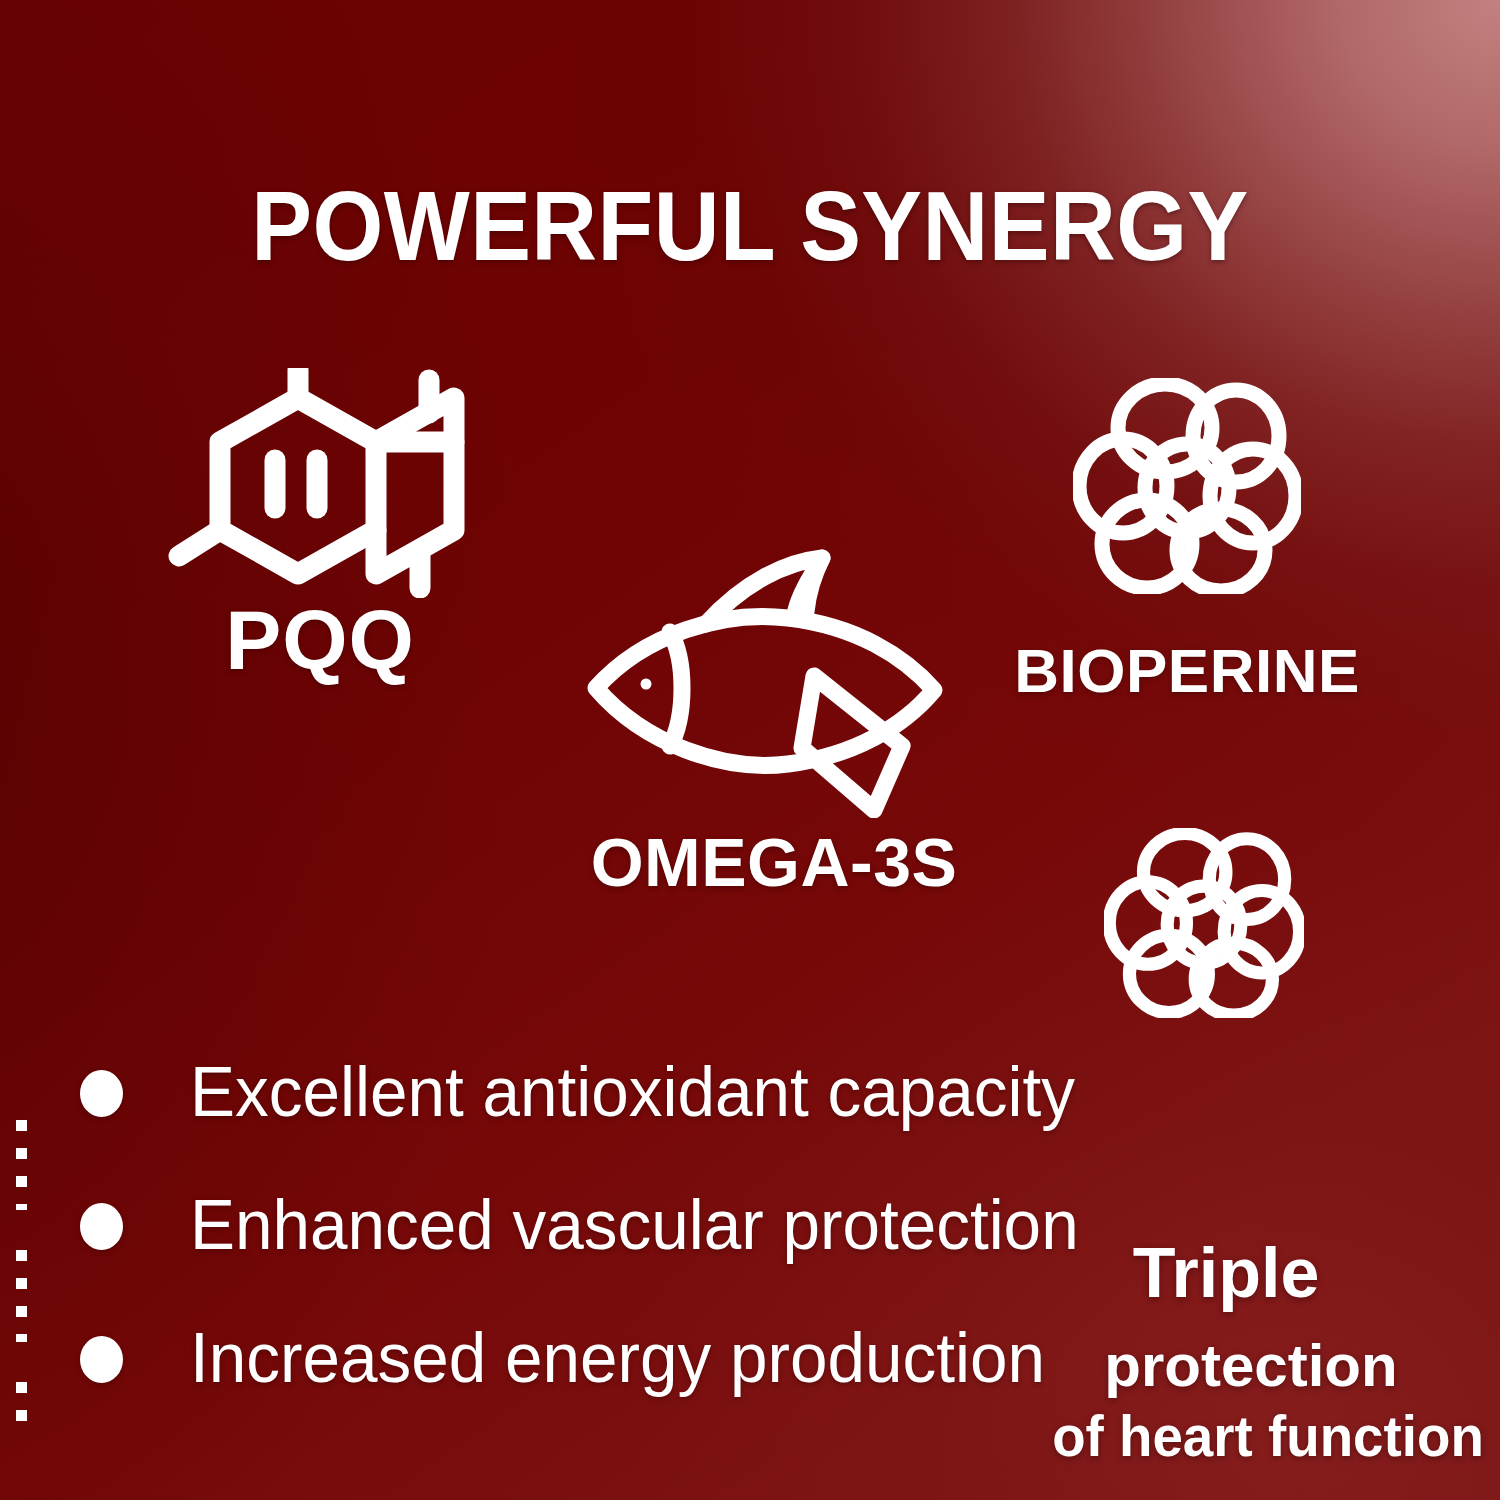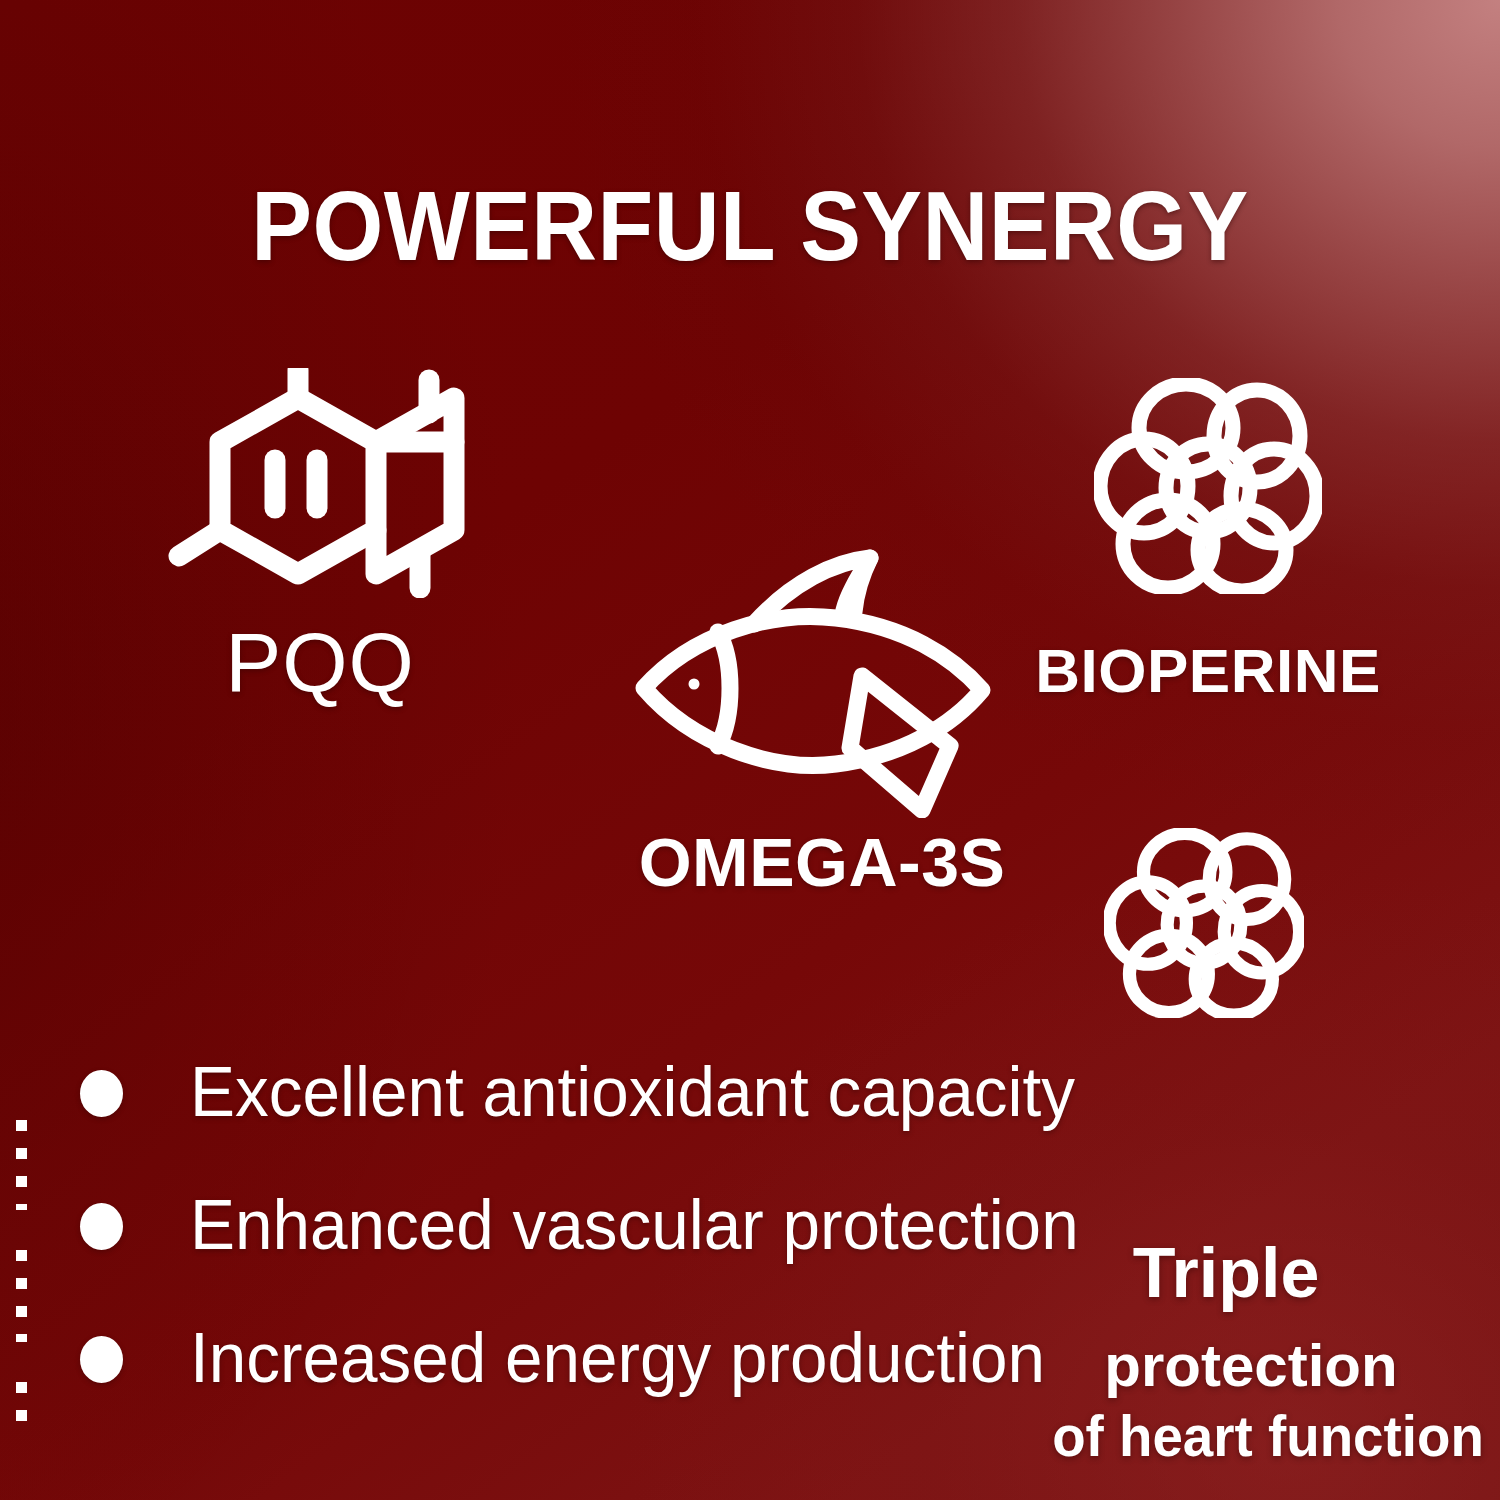--- a/index.html
+++ b/index.html
@@ -73,38 +73,37 @@
     text-align:center;
     line-height:1;
     text-shadow:0 2px 5px rgba(40,0,0,0.4);
     white-space:nowrap;
   }
 
   
   #ing-pqq { left:120px; top:368px; width:400px; }
   #ing-pqq .ing-icon { margin:0 auto; }
   #ing-pqq .ing-label {
-    margin-top:22px;
     font-size:84px;
-    font-weight:normal;
+    font-weight:bold;
     letter-spacing:1px;
   }
 
   
-  #ing-omega { left:592px; top:548px; width:460px; }
+  #ing-omega { left:544px; top:548px; width:460px; }
   #ing-omega .ing-icon { margin:0 auto; }
   #ing-omega .ing-label {
     margin-top:10px;
     font-size:68px;
     font-weight:bold;
     letter-spacing:0.5px;
   }
 
   
-  #ing-bioperine { left:988px; top:378px; width:440px; }
+  #ing-bioperine { left:967px; top:378px; width:440px; }
   #ing-bioperine .ing-icon { margin:0 auto; }
   #ing-bioperine .ing-label {
     margin-top:46px;
     font-size:62px;
     font-weight:bold;
     letter-spacing:0.5px;
   }
 
   
   #cluster-2 { position:absolute; left:1104px; top:828px; }

